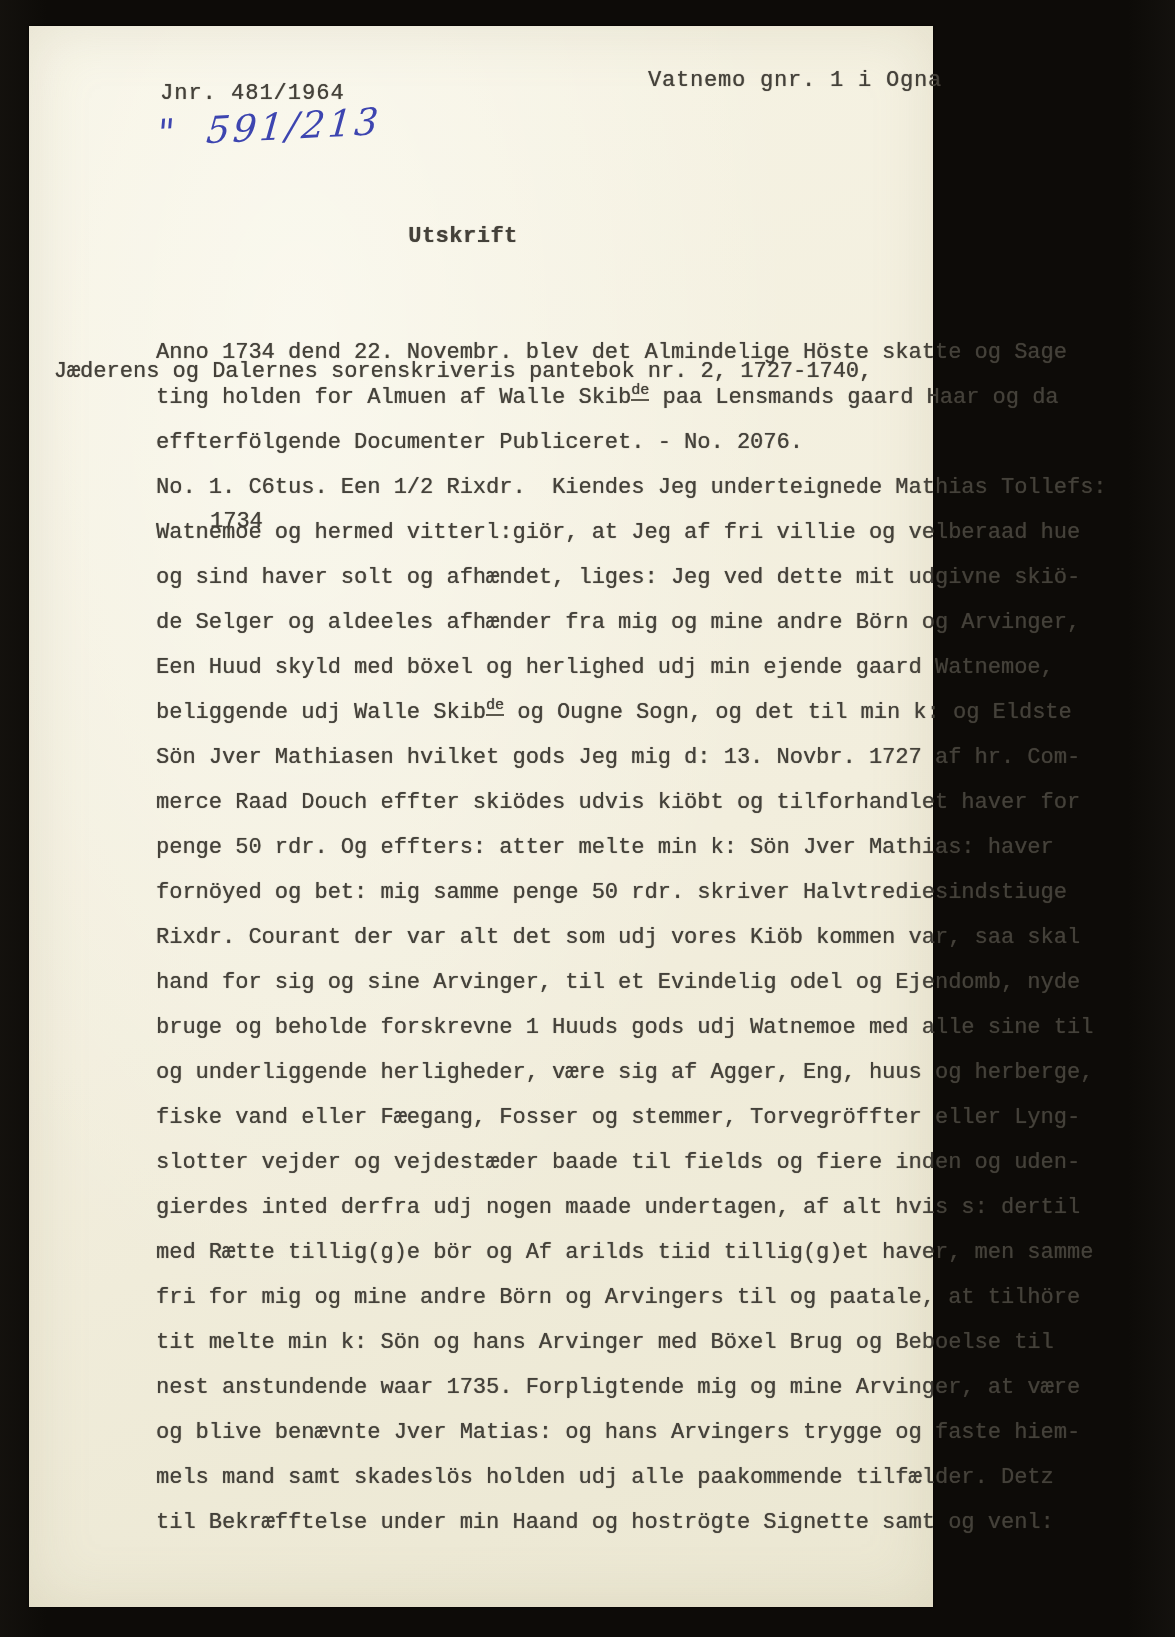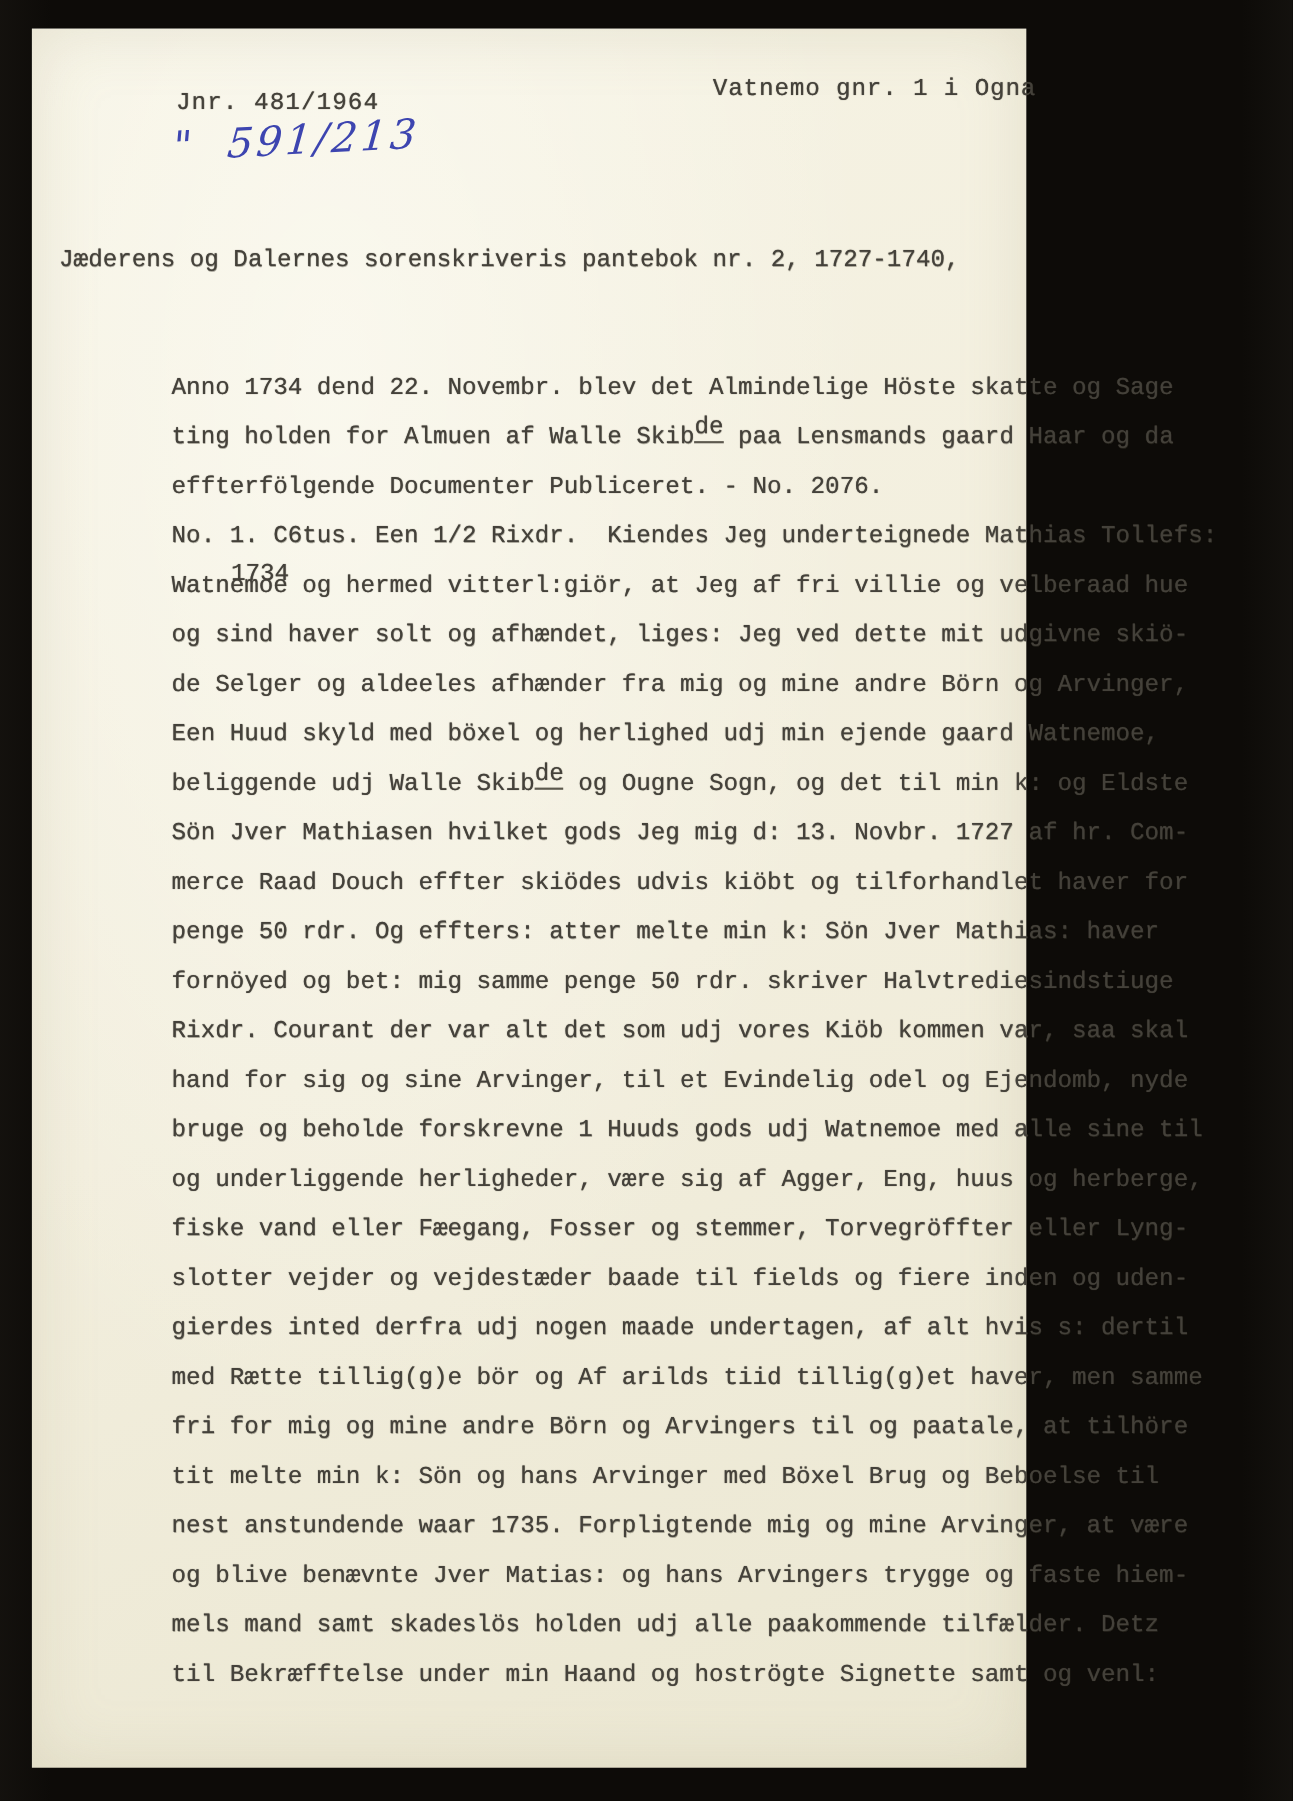--- a/index.html
+++ b/index.html
@@ -84,21 +84,21 @@
     line-height: 45px;
   }
   .body-line {
     position: relative;
     height: 45px;
     white-space: pre;
   }
   .sup {
     display: inline-block;
     transform: translateY(-9px);
-    font-size: 22px;
+    font-size: 15px;
     line-height: 1;
     border-bottom: 2px solid rgba(66,62,52,0.85);
     padding-bottom: 1px;
   }
   .interline-note {
     position: absolute;
     left: 54px;
     top: 26px;
     line-height: 22px;
     margin-top: 20px;
@@ -111,18 +111,19 @@
 
 <div class="paper" style="color: rgb(68, 65, 58);">
 
   <div class="typed archive-ref">Vatnemo gnr. 1 i Ogna</div>
 
   <div class="typed journal-no">Jnr. 481/1964</div>
 
   <div class="handwritten" style="color: rgb(61, 69, 176);">"  591/213</div>
 
   <div class="typed title-block">
+    <div class="title-line doc-title">Utskrift</div>
     <div class="title-line">Jæderens og Dalernes sorenskriveris pantebok nr. 2, 1727-1740,</div>
   </div>
 
   <div class="typed document-body"><div class="body-line"><span>Anno 1734 dend 22. Novembr. blev det Almindelige Höste skatte og Sage</span></div><div class="body-line"><span>ting holden for Almuen af Walle Skib</span><span class="sup">de</span><span> paa Lensmands gaard Haar og da</span></div><div class="body-line"><span>effterfölgende Documenter Publiceret. - No. 2076.</span></div><div class="body-line"><span>No. 1. C6tus. Een 1/2 Rixdr.  Kiendes Jeg underteignede Mathias Tollefs:</span><span class="interline-note">1734</span></div><div class="body-line"><span>Watnemoe og hermed vitterl:giör, at Jeg af fri villie og velberaad hue</span></div><div class="body-line"><span>og sind haver solt og afhændet, liges: Jeg ved dette mit udgivne skiö-</span></div><div class="body-line"><span>de Selger og aldeeles afhænder fra mig og mine andre Börn og Arvinger,</span></div><div class="body-line"><span>Een Huud skyld med böxel og herlighed udj min ejende gaard Watnemoe,</span></div><div class="body-line"><span>beliggende udj Walle Skib</span><span class="sup">de</span><span> og Ougne Sogn, og det til min k: og Eldste</span></div><div class="body-line"><span>Sön Jver Mathiasen hvilket gods Jeg mig d: 13. Novbr. 1727 af hr. Com-</span></div><div class="body-line"><span>merce Raad Douch effter skiödes udvis kiöbt og tilforhandlet haver for</span></div><div class="body-line"><span>penge 50 rdr. Og effters: atter melte min k: Sön Jver Mathias: haver</span></div><div class="body-line"><span>fornöyed og bet: mig samme penge 50 rdr. skriver Halvtrediesindstiuge</span></div><div class="body-line"><span>Rixdr. Courant der var alt det som udj vores Kiöb kommen var, saa skal</span></div><div class="body-line"><span>hand for sig og sine Arvinger, til et Evindelig odel og Ejendomb, nyde</span></div><div class="body-line"><span>bruge og beholde forskrevne 1 Huuds gods udj Watnemoe med alle sine til</span></div><div class="body-line"><span>og underliggende herligheder, være sig af Agger, Eng, huus og herberge,</span></div><div class="body-line"><span>fiske vand eller Fæegang, Fosser og stemmer, Torvegröffter eller Lyng-</span></div><div class="body-line"><span>slotter vejder og vejdestæder baade til fields og fiere inden og uden-</span></div><div class="body-line"><span>gierdes inted derfra udj nogen maade undertagen, af alt hvis s: dertil</span></div><div class="body-line"><span>med Rætte tillig(g)e bör og Af arilds tiid tillig(g)et haver, men samme</span></div><div class="body-line"><span>fri for mig og mine andre Börn og Arvingers til og paatale, at tilhöre</span></div><div class="body-line"><span>tit melte min k: Sön og hans Arvinger med Böxel Brug og Beboelse til</span></div><div class="body-line"><span>nest anstundende waar 1735. Forpligtende mig og mine Arvinger, at være</span></div><div class="body-line"><span>og blive benævnte Jver Matias: og hans Arvingers trygge og faste hiem-</span></div><div class="body-line"><span>mels mand samt skadeslös holden udj alle paakommende tilfælder. Detz</span></div><div class="body-line"><span>til Bekræfftelse under min Haand og hoströgte Signette samt og venl:</span></div></div>
 
 </div>
 
 </body></html>

